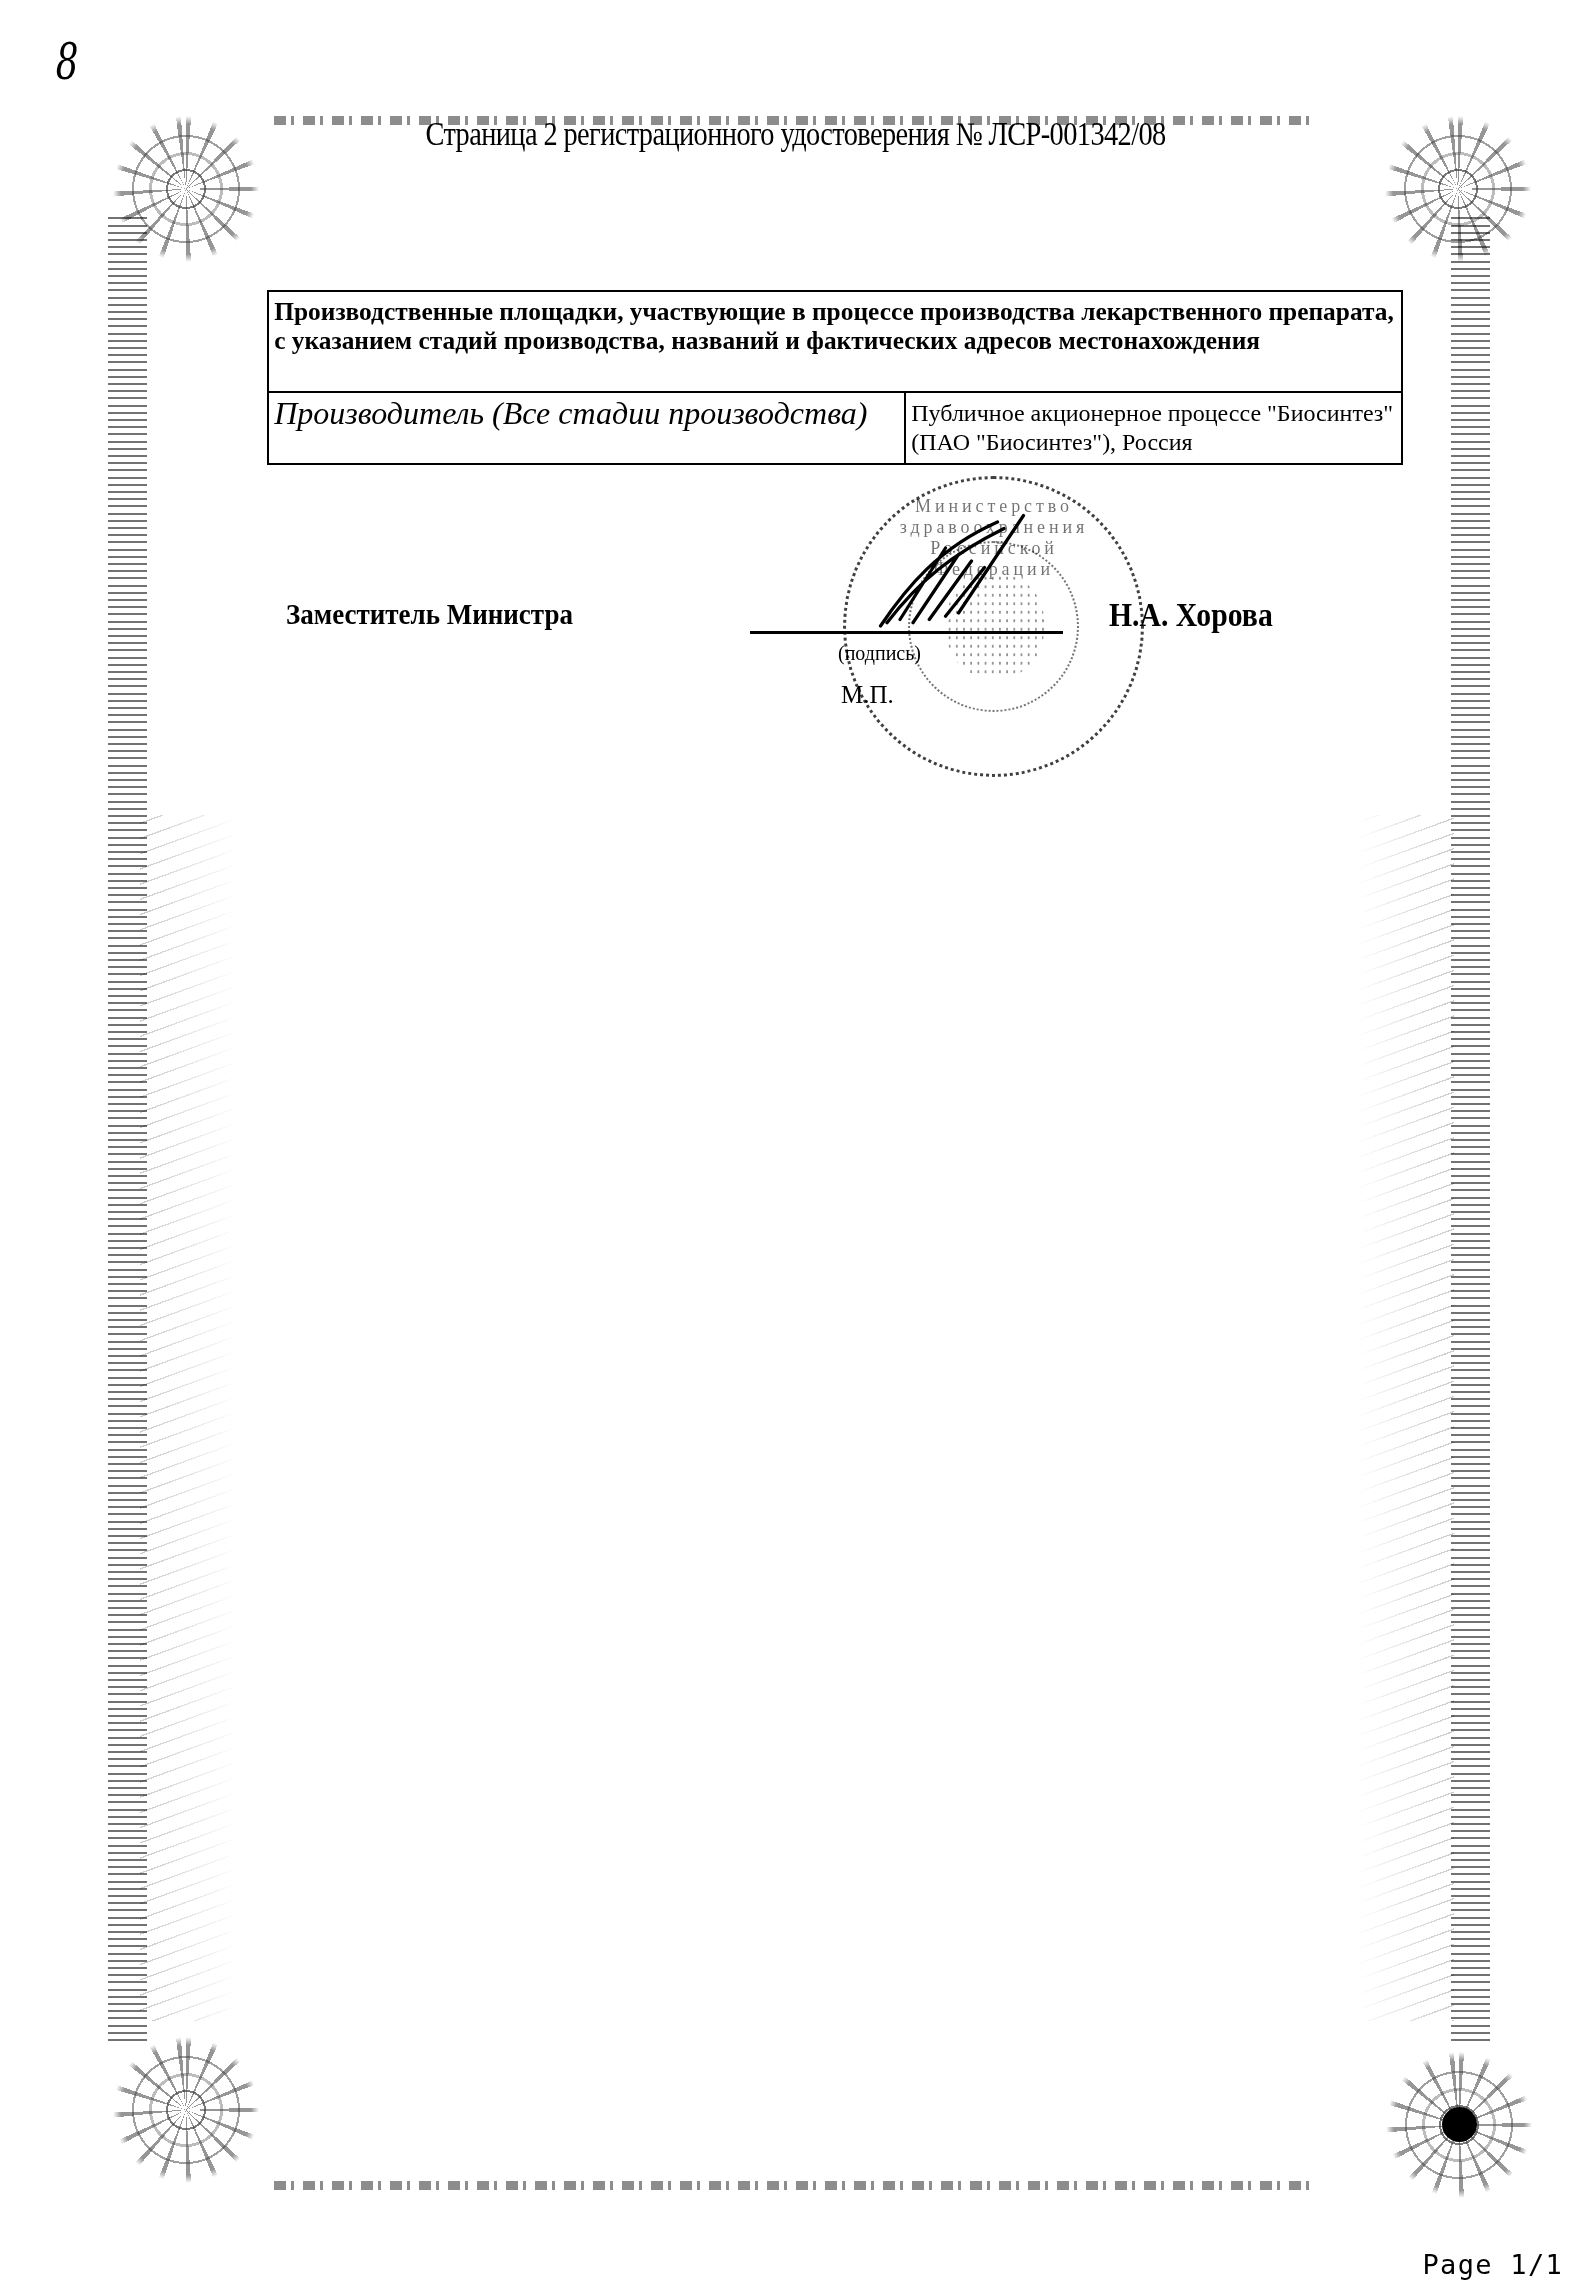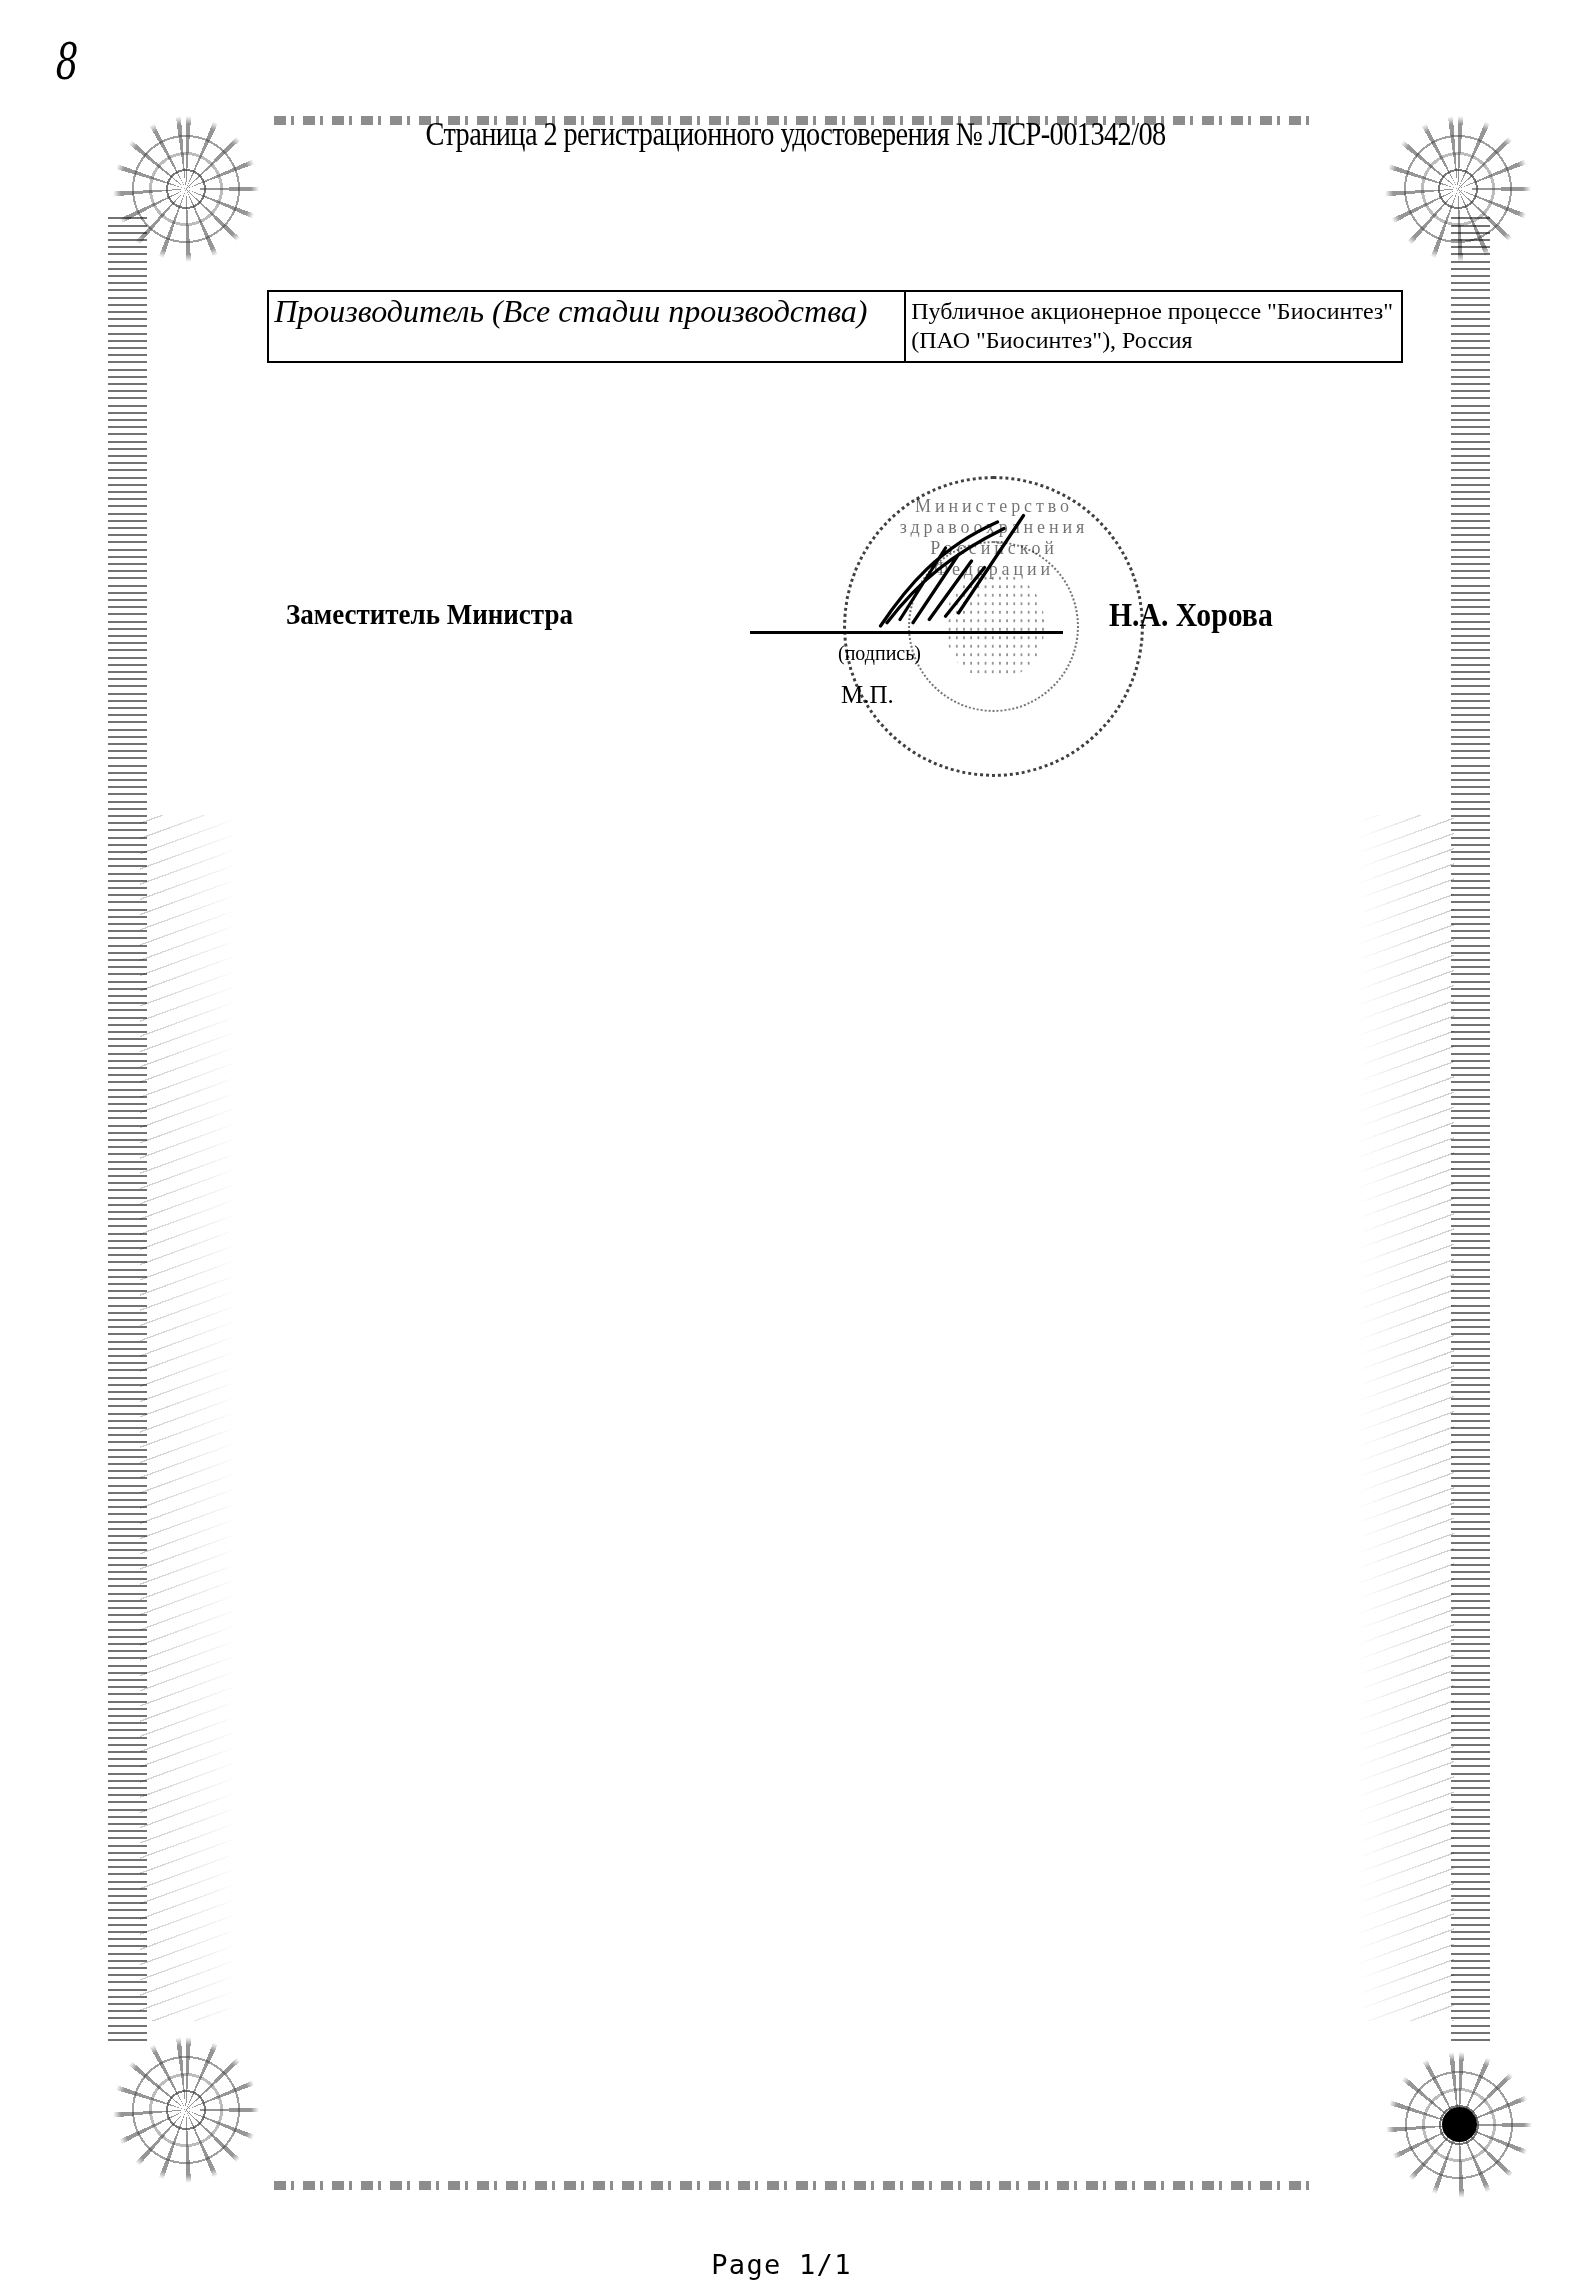--- a/index.html
+++ b/index.html
@@ -87,21 +87,21 @@
   }
   .stamp-emblem {
     left: 946px; top: 574px; width: 98px; height: 104px;
     background-image: radial-gradient(rgba(0,0,0,0.6) 1px, transparent 1.3px);
     background-size: 7.2px 8.5px; border-radius: 45%; opacity: 0.7;
   }
   .stamp-text { left: 867px; top: 496px; width: 254px; text-align: center; font-size: 18px; opacity: 0.55; letter-spacing: 3.9px; }
   .signature-scrawl { left: 867px; top: 509px; }
 
   
-  .footer-page { left: 0; width: 1563px; top: 2249px; text-align: center; font-family: "DejaVu Sans Mono", monospace; font-size: 27px; letter-spacing: 1.3px; }
+  .footer-page { left: 0; width: 1563px; top: 2249px; text-align: right; font-family: "DejaVu Sans Mono", monospace; font-size: 27px; letter-spacing: 1.3px; }
 </style>
 </head>
 <body>
 
 <div class="abs frame-top"></div>
 <div class="abs frame-bottom"></div>
 <div class="abs frame-left"></div>
 <div class="abs frame-right"></div>
 <div class="abs frame-left-hatch"></div>
 <div class="abs frame-right-hatch"></div>
@@ -110,20 +110,23 @@
 <div class="abs corner corner-bl"></div>
 <div class="abs corner corner-br"></div>
 <div class="abs corner-dot"></div>
 
 <div class="abs hand-mark">8</div>
 
 <div class="abs page-header">Страница 2 регистрационного удостоверения № ЛСР-001342/08</div>
 
 <table class="abs reg-table">
   <tbody>
+      <tr>
+    <td colspan="2" class="cell-heading">Производственные площадки, участвующие в процессе производства лекарственного препарата, с указанием стадий производства, названий и фактических адресов местонахождения</td>
+  </tr>
   <tr>
     <td class="cell-role">Производитель (Все стадии производства)</td>
     <td class="cell-company">Публичное акционерное процессе "Биосинтез" (ПАО "Биосинтез"), Россия</td>
   </tr>
 </tbody>
   </table>
 
 <div class="abs stamp"></div>
 <div class="abs stamp-inner"></div>
 <div class="abs stamp-emblem"></div>

